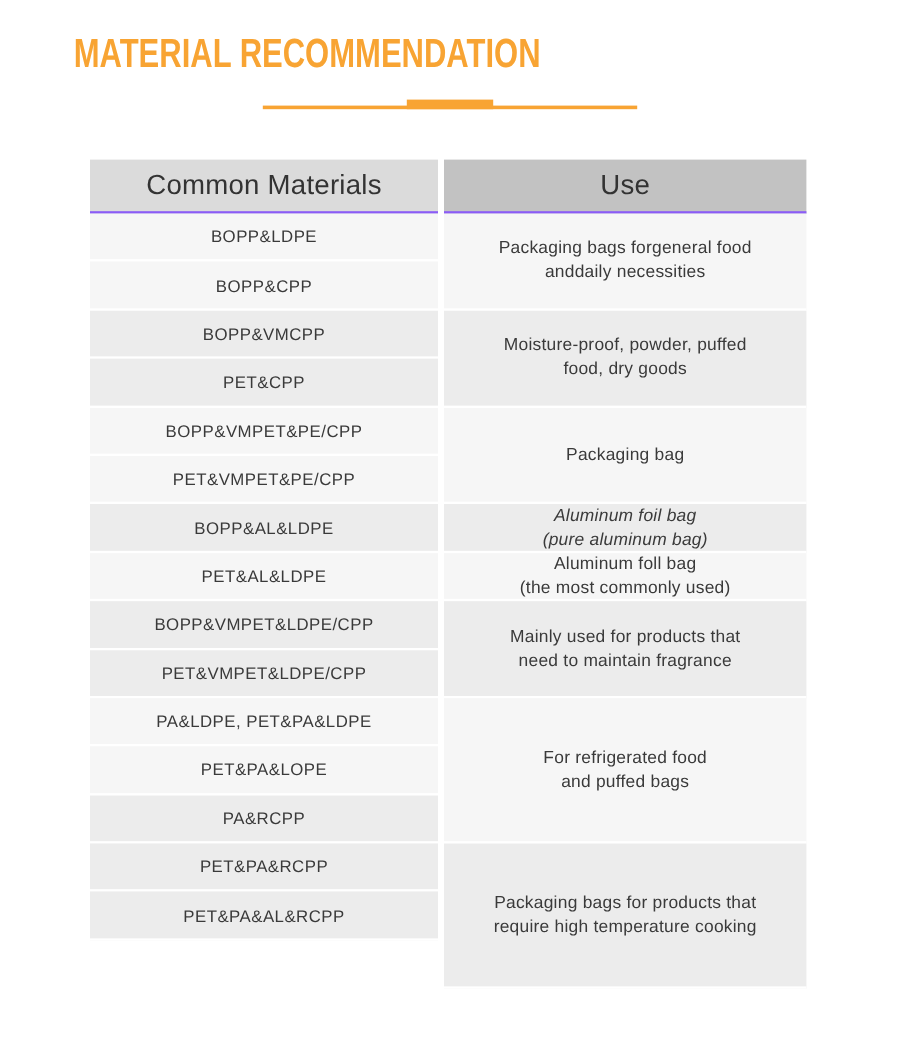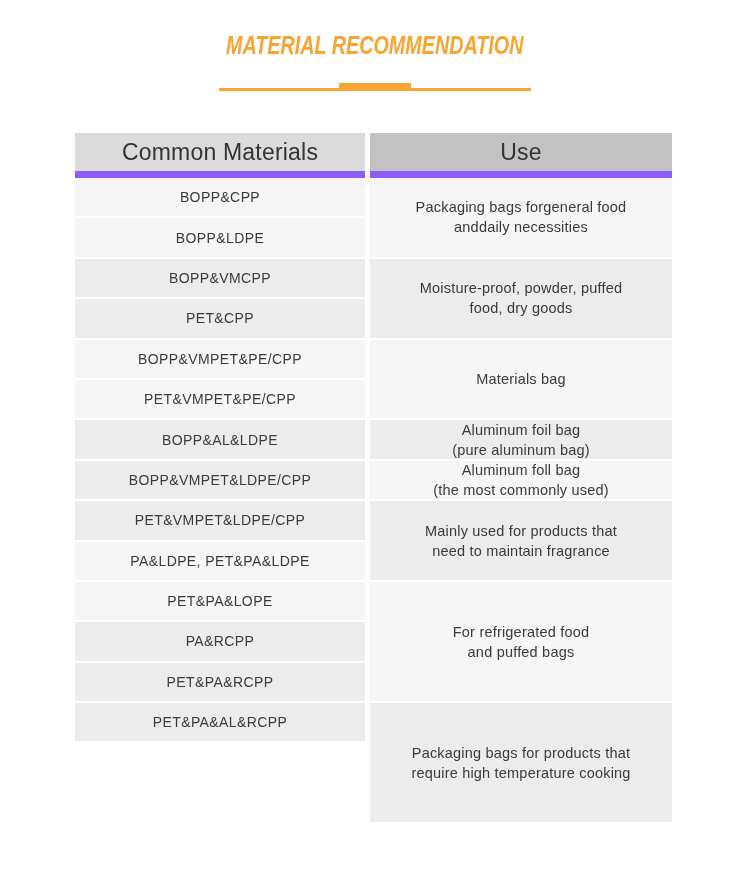--- a/index.html
+++ b/index.html
@@ -13,28 +13,26 @@
   *{margin:0;padding:0;box-sizing:border-box;}
   html,body{background:#ffffff;}
   body{
     width:750px;height:875px;
     font-family:"Liberation Sans", sans-serif;
     color:var(--text);
     overflow:hidden;
   }
   .page-header{padding-top:28px;}
   .page-title{
-    font-size:26px;
+    font-size:34px;
     line-height:34px;
     font-weight:bold;
     color:var(--accent);
-    text-align:center;
     letter-spacing:0px;
     white-space:nowrap;
-    font-style:italic;
   }
   .page-title .squeeze{
     display:inline-block;
     transform:scaleX(0.76);
     transform-origin:50% 50%;
   }
   .title-underline{
     width:312px;height:8px;
     margin:21px auto 0;
     position:relative;
@@ -52,21 +50,21 @@
   .materials-table{
     margin:42px 0 0 75px;
     width:597px;
     display:flex;
   }
   .col{display:flex;flex-direction:column;}
   .col-left{width:290px;margin-right:5px;}
   .col-right{width:302px;}
   .th{
     height:45px;
-    border-bottom:7px solid #8b5cf6;
+    border-bottom:2px solid #8b5cf6;
     display:flex;align-items:center;justify-content:center;
     font-size:23px;
     color:#333333;
     letter-spacing:0.2px;
   }
   .th-left{background:var(--header_left_bg);}
   .th-right{background:var(--header_right_bg);}
   .m-row{
     height:40.4px;
     border-bottom:2px solid #ffffff;
@@ -100,45 +98,46 @@
     <div class="title-underline">
       <span class="thin"></span>
       <span class="thick"></span>
     </div>
   </header>
 
   <div class="materials-table">
     <div class="col col-left">
       <div class="th th-left">Common Materials</div>
       <div id="materials-rows">
+          <div class="m-row shade-light">BOPP&amp;LDPE</div>
           <div class="m-row shade-light">BOPP&amp;CPP</div>
-          <div class="m-row shade-light">BOPP&amp;LDPE</div>
           <div class="m-row shade-dark">BOPP&amp;VMCPP</div>
           <div class="m-row shade-dark">PET&amp;CPP</div>
           <div class="m-row shade-light">BOPP&amp;VMPET&amp;PE/CPP</div>
           <div class="m-row shade-light">PET&amp;VMPET&amp;PE/CPP</div>
           <div class="m-row shade-dark">BOPP&amp;AL&amp;LDPE</div>
+          <div class="m-row shade-light">PET&amp;AL&amp;LDPE</div>
           <div class="m-row shade-dark">BOPP&amp;VMPET&amp;LDPE/CPP</div>
           <div class="m-row shade-dark">PET&amp;VMPET&amp;LDPE/CPP</div>
           <div class="m-row shade-light">PA&amp;LDPE, PET&amp;PA&amp;LDPE</div>
           <div class="m-row shade-light">PET&amp;PA&amp;LOPE</div>
           <div class="m-row shade-dark">PA&amp;RCPP</div>
           <div class="m-row shade-dark">PET&amp;PA&amp;RCPP</div>
           <div class="m-row shade-dark">PET&amp;PA&amp;AL&amp;RCPP</div>
         </div>
     </div>
     <div class="col col-right">
       <div class="th th-right">Use</div>
       <div id="use-cells">
           <div class="u-cell shade-light" style="height: 80.8px;">Packaging bags forgeneral food
 anddaily necessities</div>
           <div class="u-cell shade-dark" style="height: 80.8px;">Moisture-proof, powder, puffed
 food, dry goods</div>
-          <div class="u-cell shade-light" style="height: 80.8px;">Materials bag</div>
-          <div class="u-cell shade-dark" style="height: 40.4px;">Aluminum foil bag
+          <div class="u-cell shade-light" style="height: 80.8px;">Packaging bag</div>
+          <div class="u-cell shade-dark" style="height: 40.4px; font-style: italic;">Aluminum foil bag
 (pure aluminum bag)</div>
           <div class="u-cell shade-light" style="height: 40.4px;">Aluminum foll bag
 (the most commonly used)</div>
           <div class="u-cell shade-dark" style="height: 80.8px;">Mainly used for products that
 need to maintain fragrance</div>
           <div class="u-cell shade-light" style="height: 121.2px;">For refrigerated food
 and puffed bags</div>
           <div class="u-cell shade-dark" style="height: 121.2px;">Packaging bags for products that
 require high temperature cooking</div>
         </div>

